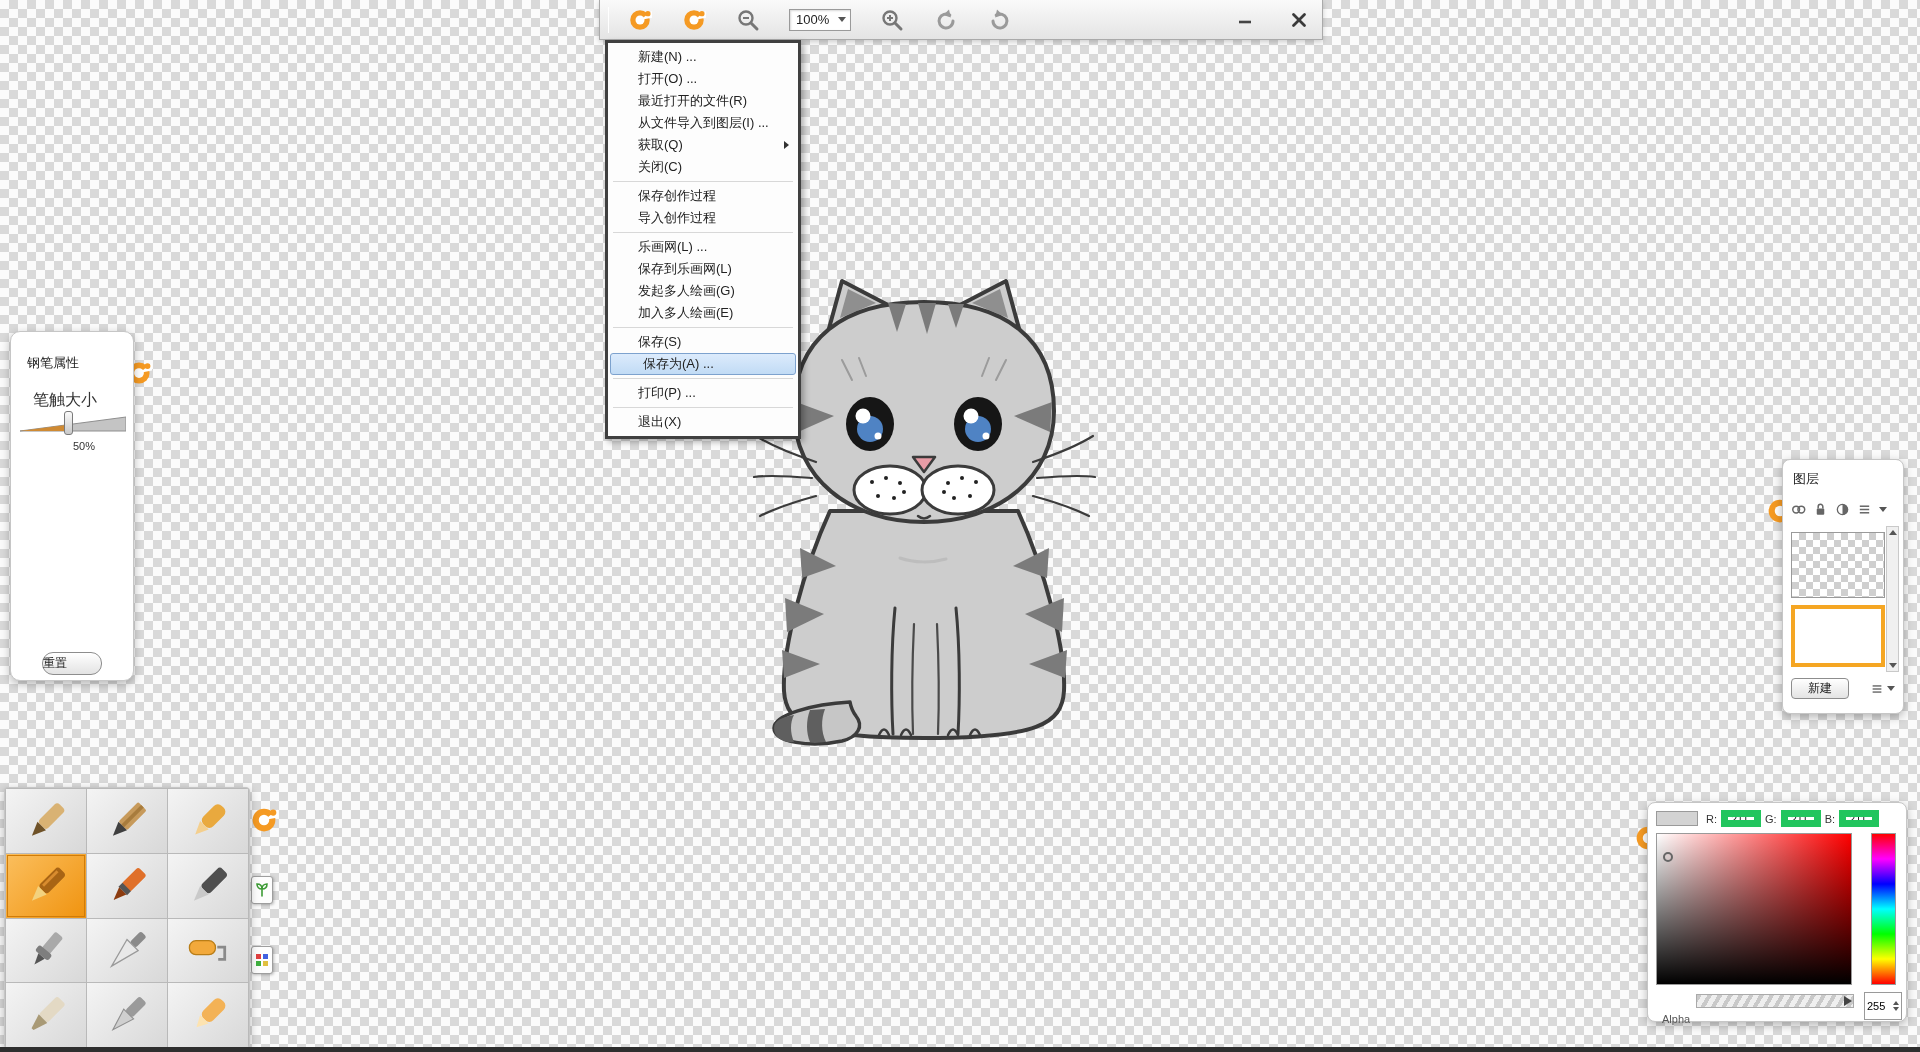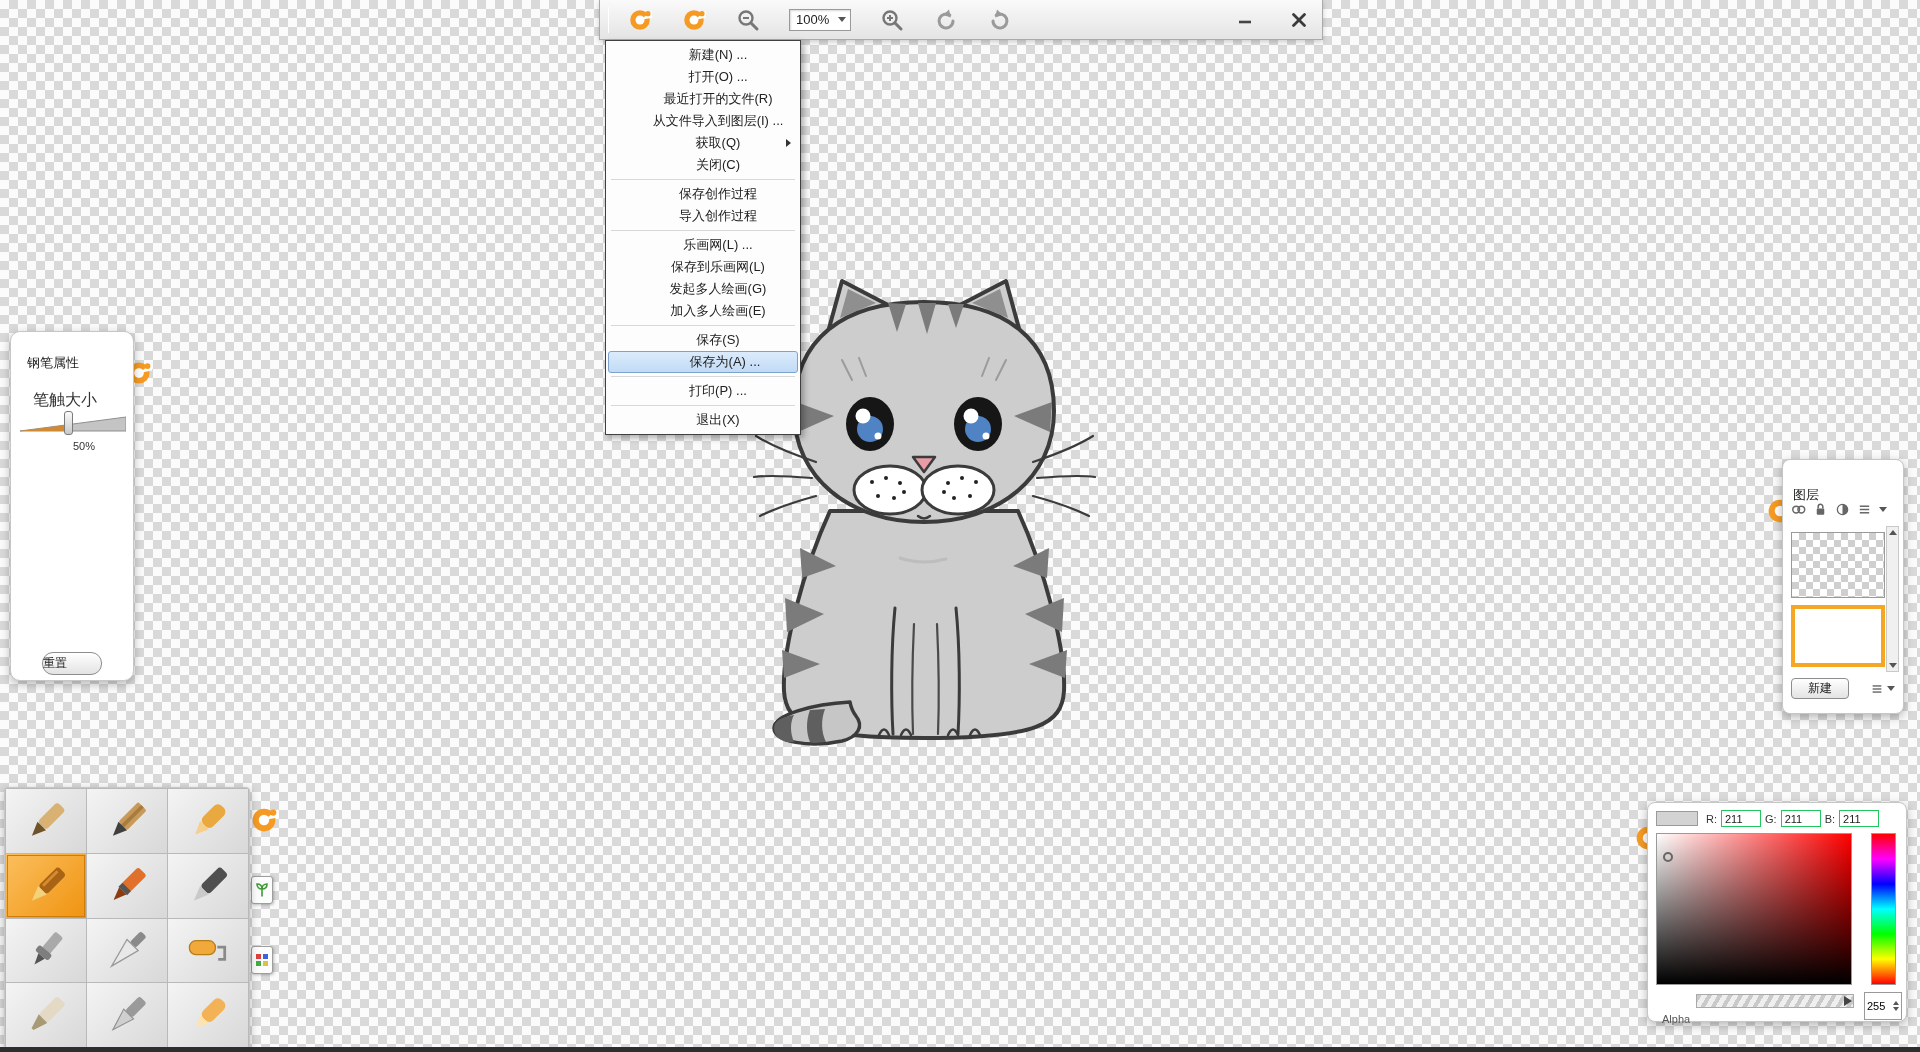--- a/index.html
+++ b/index.html
@@ -38,26 +38,26 @@
     display:flex; align-items:center; font-size:13px; color:#222; padding-left:6px;
     box-shadow:inset 1px 1px 2px rgba(0,0,0,.15);
   }
   .zoom-box .caret{ margin-left:auto; margin-right:4px; width:0; height:0;
     border-left:4px solid transparent; border-right:4px solid transparent; border-top:5px solid #555; }
   .push-right{ margin-left:auto; }
 
   
   .filemenu{
     position:absolute; left:605px; top:40px; width:196px; z-index:50;
-    background:#fdfdfd; border:1px solid #404040; padding:3px 0;
-    box-shadow:3px 3px 6px rgba(0,0,0,.3); font-size:13px; color:#222;text-align:center;
+    background:#fdfdfd; border:3px solid #404040; padding:3px 0;
+    box-shadow:3px 3px 6px rgba(0,0,0,.3); font-size:13px; color:#222;
   }
   .fm-item{ position:relative; height:22px; line-height:22px; padding-left:30px; white-space:nowrap; }
   .fm-item.hl{
-    margin:0 2px; padding-left:44px; line-height:20px; height:22px;
+    margin:0 2px; padding-left:32px; line-height:20px; height:22px;
     background:linear-gradient(#dcebfc,#c1dbf5); border:1px solid #7da2ce; border-radius:3px;
   }
   .fm-sep{ height:1px; background:#d8d8d8; margin:3px 5px; }
   .sub-arrow{ position:absolute; right:9px; top:7px; width:0; height:0;
     border-left:5px solid #333; border-top:4px solid transparent; border-bottom:4px solid transparent; }
 
   
   .panel{
     position:absolute; background:#fff; border:1px solid #c6c6c6; border-radius:10px;
     box-shadow:0 3px 10px rgba(0,0,0,.28); z-index:30;
@@ -94,21 +94,21 @@
   .cell.sel{ background:linear-gradient(135deg,#fbbf5e,#f0930f); outline:1px solid #d07c09; outline-offset:-2px; }
   .cell svg{ width:52px; height:52px; }
   .side-strip{ position:absolute; left:251px; top:876px; width:22px; z-index:28;
     display:flex; flex-direction:column; gap:42px; }
   .strip-btn{ width:22px; height:28px; background:#fdfdfd; border:1px solid #9e9e9e; border-radius:3px;
     display:flex; align-items:center; justify-content:center; box-shadow:1px 1px 3px rgba(0,0,0,.25); }
   .strip-btn svg{ width:16px; height:16px; }
 
   
   .layers-panel{ left:1782px; top:459px; width:122px; height:255px; border-radius:8px; }
-  .lp-title{ position:absolute; left:10px; top:26px; font-size:13px; color:#222; }
+  .lp-title{ position:absolute; left:10px; top:10px; font-size:13px; color:#222; }
   .lp-icons{ position:absolute; left:8px; top:42px; display:flex; align-items:center; gap:7px; }
   .lp-icons svg{ width:15px; height:15px; }
   .lp-caret{ width:0; height:0; border-left:4px solid transparent; border-right:4px solid transparent; border-top:5px solid #555; }
   .thumb{ position:absolute; left:8px; width:94px; }
   .thumb1{ top:72px; height:66px; border:1px solid #9a9a9a;
     background-color:#fff;
     background-image:
       linear-gradient(45deg,#cfcfcf 25%,transparent 25%,transparent 75%,#cfcfcf 75%),
       linear-gradient(45deg,#cfcfcf 25%,transparent 25%,transparent 75%,#cfcfcf 75%);
     background-size:14px 14px; background-position:0 0,7px 7px; }
@@ -122,21 +122,21 @@
   .lp-bottom{ position:absolute; left:8px; right:8px; top:218px; display:flex; align-items:center; }
   .new-btn{ width:58px; height:21px; border:1px solid #8d8d8d; border-radius:4px;
     background:linear-gradient(#ffffff,#e3e3e3); font-size:12px; color:#222; text-align:center; line-height:19px; }
   .lp-menu-btn{ margin-left:auto; display:flex; align-items:center; gap:3px; }
   .lp-menu-btn svg{ width:14px; height:14px; }
 
   
   .color-panel{ left:1647px; top:802px; width:260px; height:220px; border-radius:8px; }
   .cp-row{ position:absolute; left:8px; top:7px; display:flex; align-items:center; gap:4px; font-size:11px; color:#333; }
   .cp-swatch{ width:42px; height:15px; border:1px solid #9a9a9a; margin-right:4px; }
-  .cp-input{ width:40px; height:17px; border:1px solid #22c55e; font-size:11px; padding:0 3px;
+  .cp-input{ width:40px; height:17px; border:7px solid #22c55e; font-size:11px; padding:0 3px;
     font-family:"Liberation Sans",sans-serif; color:#222; background:#fff; }
   .cp-sv{
     position:absolute; left:8px; top:30px; width:196px; height:152px; border:1px solid #9a9a9a;
     background:
       linear-gradient(to bottom, rgba(0,0,0,0), #000),
       linear-gradient(to right, #ffffff, #ff0000);
   }
   .cp-sv-marker{ position:absolute; left:6px; top:18px; width:10px; height:10px; border:2px solid #666;
     border-radius:50%; background:transparent; }
   .cp-hue{

